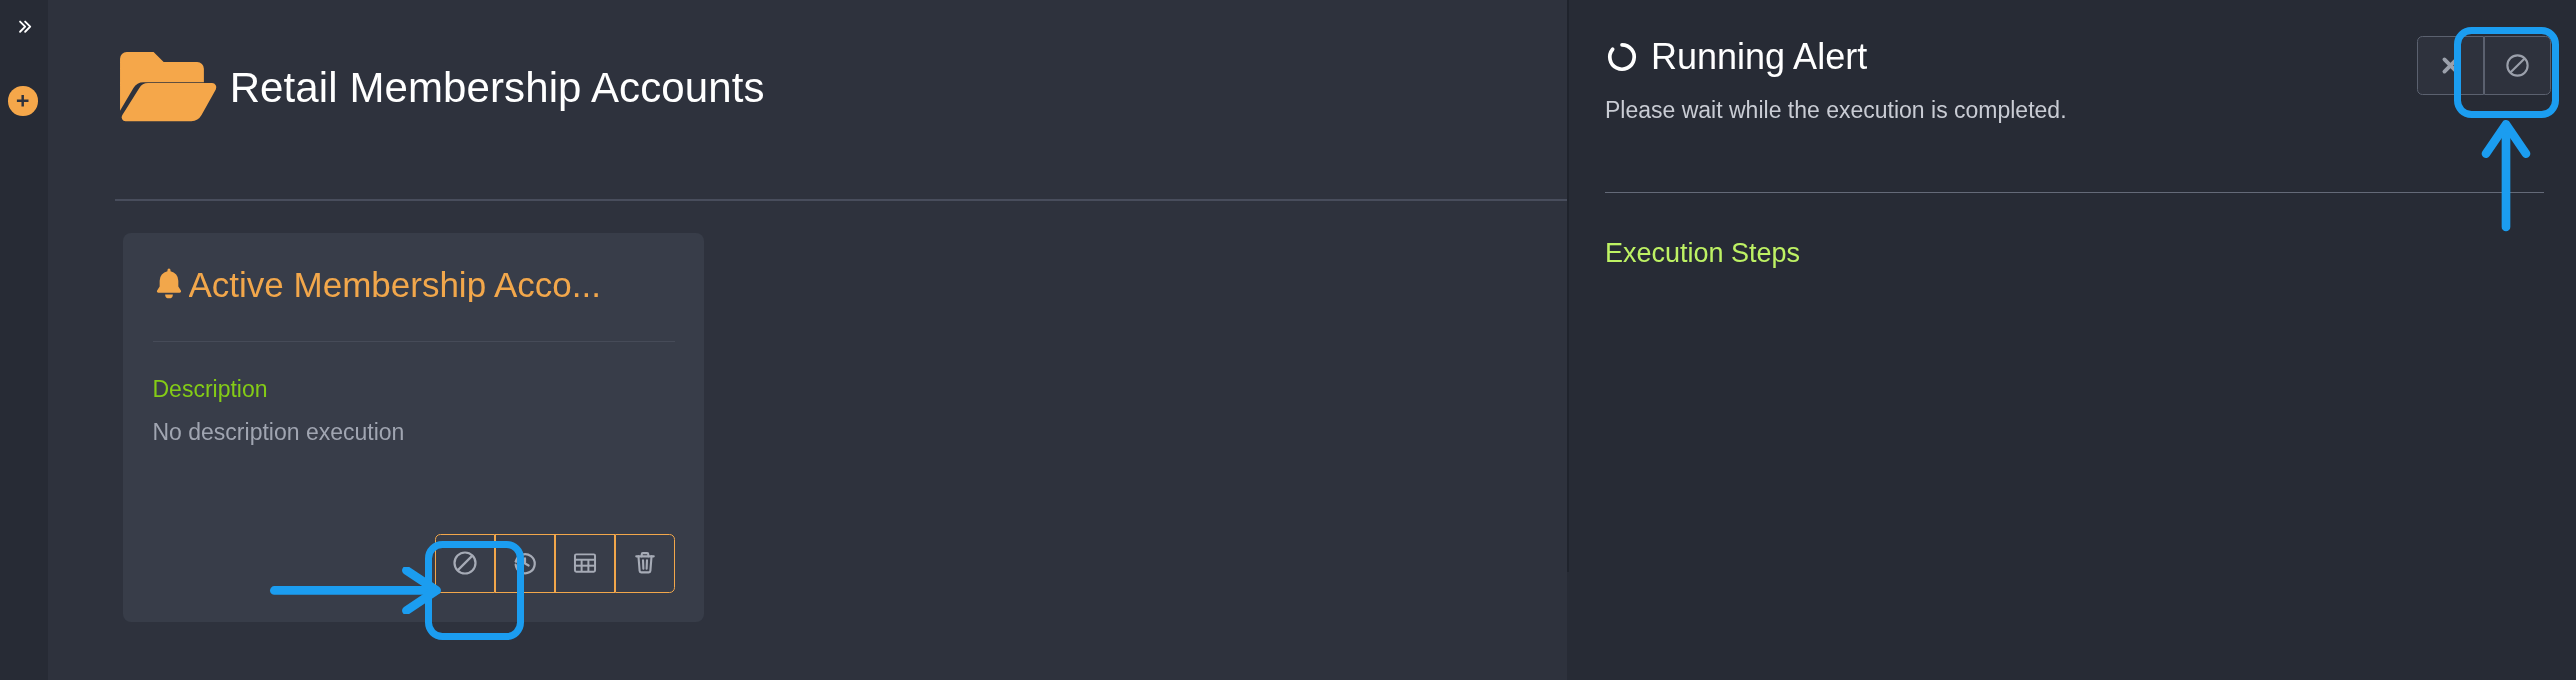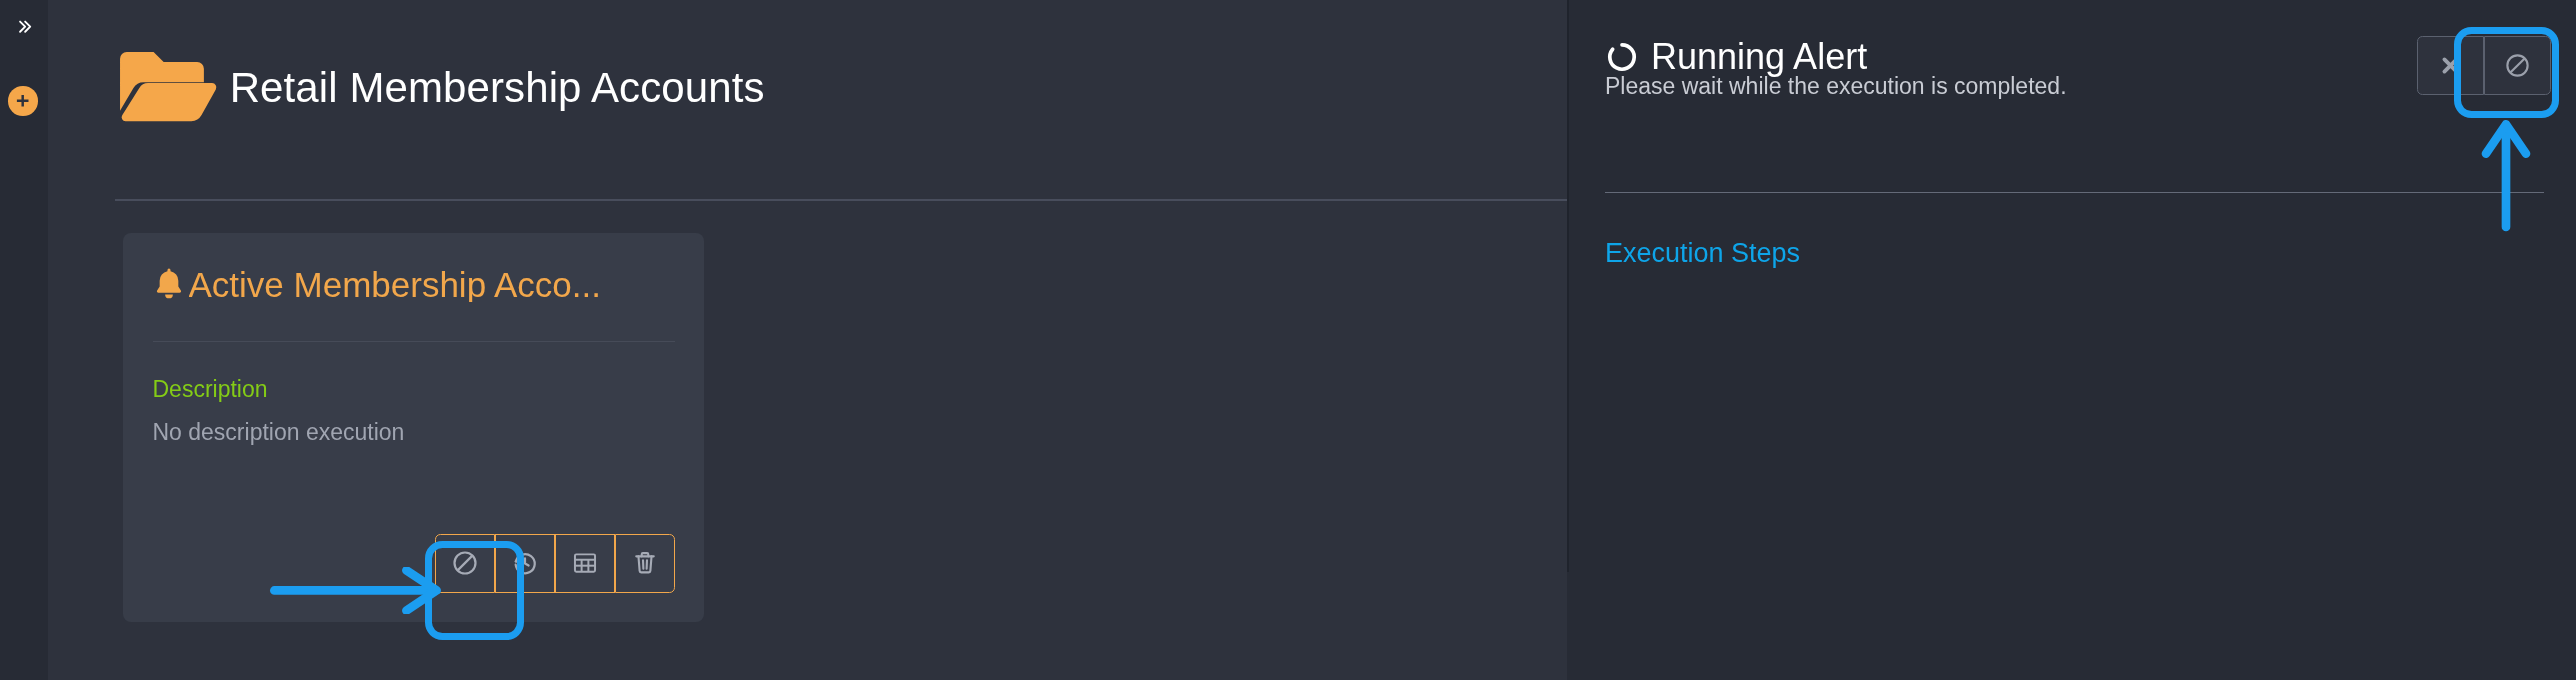--- a/index.html
+++ b/index.html
@@ -139,30 +139,31 @@
   .side-head {
     padding:39px 0 0 36px;
   }
   .side-title-row { display:flex; align-items:center; gap:12px; }
   .spinner-icon { width:34px; height:34px; flex:0 0 34px; display:block; }
   .side-title {
     font-size:36px; color:#ffffff; font-weight:400; line-height:1;
     white-space:nowrap;
   }
   .side-sub {
+    margin-top:24px;
     font-size:23px; color:#c9ccd4; font-weight:400; line-height:1;
   }
   .side-rule {
     position:absolute; left:36px; top:192px;
     width:939px; height:1.3px;
     background:#646a78;
   }
   .side-section-title {
     position:absolute; left:36px; top:240px;
-    font-size:27px; color:#0ea5e9; font-weight:400; line-height:1;
+    font-size:27px; color:#bef264; font-weight:400; line-height:1;
   }
 
   .side-topbtns {
     position:absolute; right:25.5px; top:36px;
     display:flex;
   }
   .top-btn {
     width:67px; height:59px;
     background:#2e323d;
     border:1.3px solid #5b616f;

